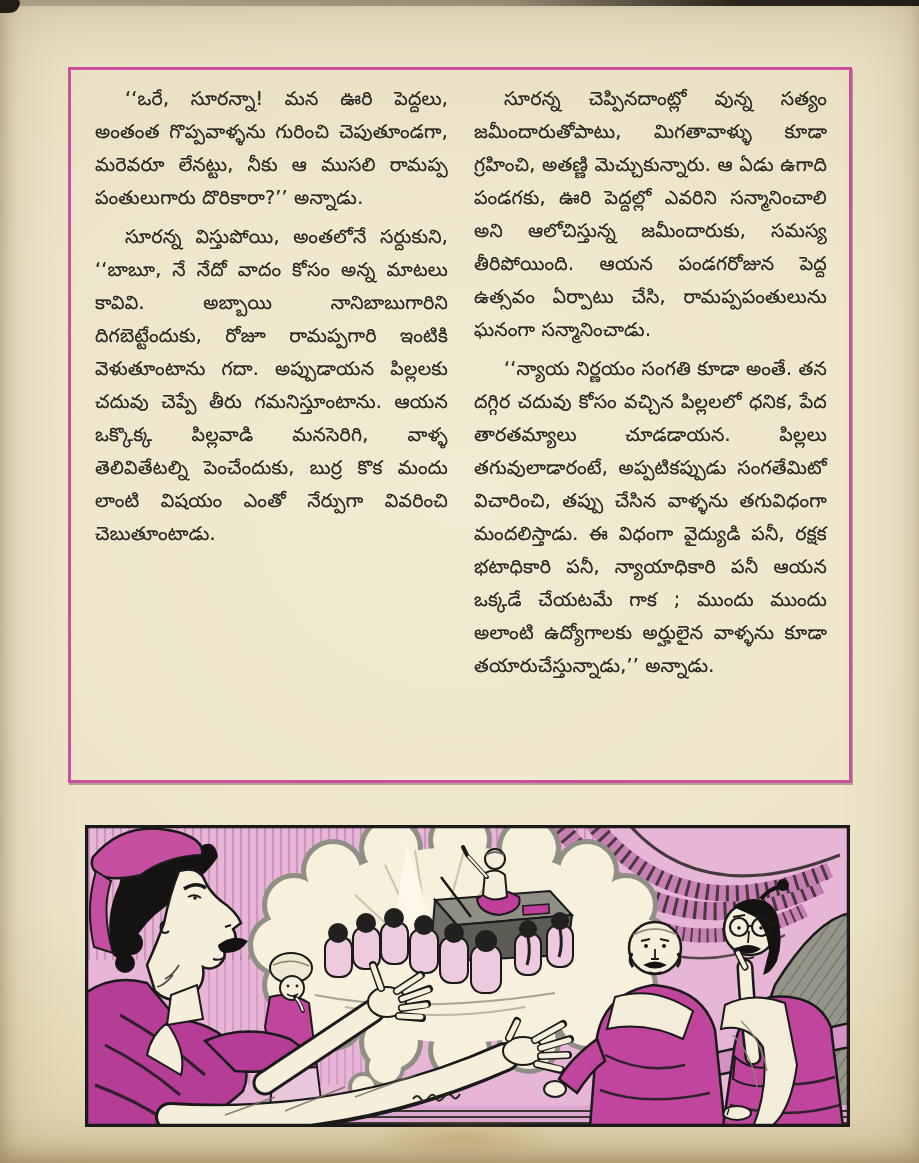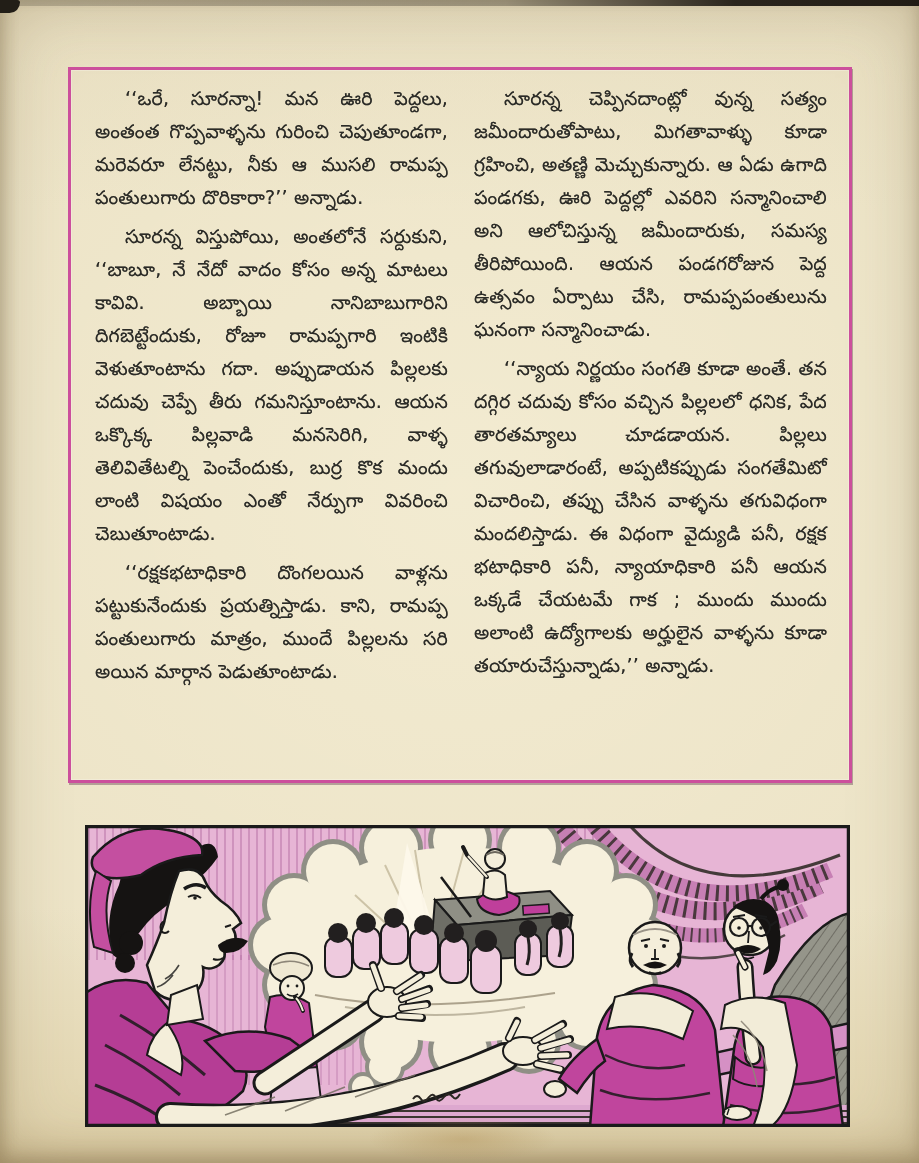--- a/index.html
+++ b/index.html
@@ -58,21 +58,20 @@
 
 <div class="page">
 
   <div class="scan-band-top"></div>
   <div class="scan-mark-tl"></div>
 
   <div class="text-box">
     <div class="col">
       <p class="para">‘‘ఒరే, సూరన్నా! మన ఊరి పెద్దలు, అంతంత గొప్పవాళ్ళను గురించి చెపుతూండగా, మరెవరూ లేనట్టు, నీకు ఆ ముసలి రామప్ప పంతులుగారు దొరికారా?’’ అన్నాడు.</p>
       <p class="para">సూరన్న విస్తుపోయి, అంతలోనే సర్దుకుని, ‘‘బాబూ, నే నేదో వాదం కోసం అన్న మాటలు కావివి. అబ్బాయి నానిబాబుగారిని దిగబెట్టేందుకు, రోజూ రామప్పగారి ఇంటికి వెళుతూంటాను గదా. అప్పుడాయన పిల్లలకు చదువు చెప్పే తీరు గమనిస్తూంటాను. ఆయన ఒక్కొక్క పిల్లవాడి మనసెరిగి, వాళ్ళ తెలివితేటల్ని పెంచేందుకు, బుర్ర కొక మందు లాంటి విషయం ఎంతో నేర్పుగా వివరించి చెబుతూంటాడు.</p>
-      <p class="para">‘‘రక్షకభటాధికారి దొంగలయిన వాళ్లను పట్టుకునేందుకు ప్రయత్నిస్తాడు. కాని, రామప్ప పంతులుగారు మాత్రం, ముందే పిల్లలను సరి అయిన మార్గాన పెడుతూంటాడు.</p>
     </div>
     <div class="col">
       <p class="para">సూరన్న చెప్పినదాంట్లో వున్న సత్యం జమీందారుతోపాటు, మిగతావాళ్ళు కూడా గ్రహించి, అతణ్ణి మెచ్చుకున్నారు. ఆ ఏడు ఉగాది పండగకు, ఊరి పెద్దల్లో ఎవరిని సన్మానించాలి అని ఆలోచిస్తున్న జమీందారుకు, సమస్య తీరిపోయింది. ఆయన పండగరోజున పెద్ద ఉత్సవం ఏర్పాటు చేసి, రామప్పపంతులును ఘనంగా సన్మానించాడు.</p>
       <p class="para">‘‘న్యాయ నిర్ణయం సంగతి కూడా అంతే. తన దగ్గిర చదువు కోసం వచ్చిన పిల్లలలో ధనిక, పేద తారతమ్యాలు చూడడాయన. పిల్లలు తగువులాడారంటే, అప్పటికప్పుడు సంగతేమిటో విచారించి, తప్పు చేసిన వాళ్ళను తగువిధంగా మందలిస్తాడు. ఈ విధంగా వైద్యుడి పనీ, రక్షక భటాధికారి పనీ, న్యాయాధికారి పనీ ఆయన ఒక్కడే చేయటమే గాక ; ముందు ముందు అలాంటి ఉద్యోగాలకు అర్హులైన వాళ్ళను కూడా తయారుచేస్తున్నాడు,’’ అన్నాడు.</p>
     </div>
   </div>
 
   <div class="illustration">
     <svg viewBox="0 0 765 302" role="img" aria-label="Line illustration in pink and magenta: a man in a magenta turban gestures with open hands while describing, inside a thought cloud, an old teacher seated on a low platform teaching children seated on the ground; a smiling villager stands behind him, and at right a bald elder and a bespectacled zamindar with a white shawl sit listening before a netted curtain.">
       <defs>

